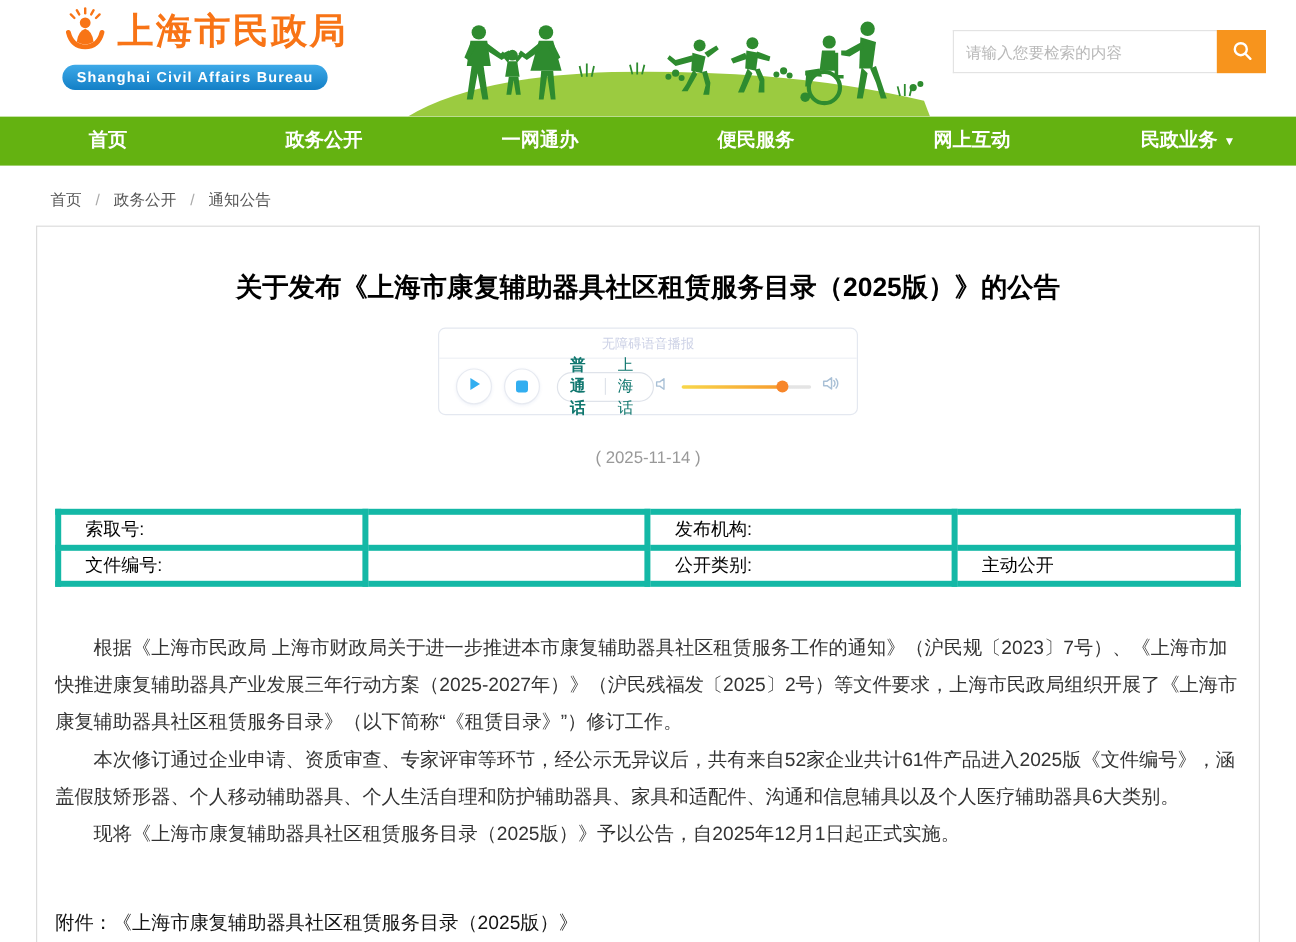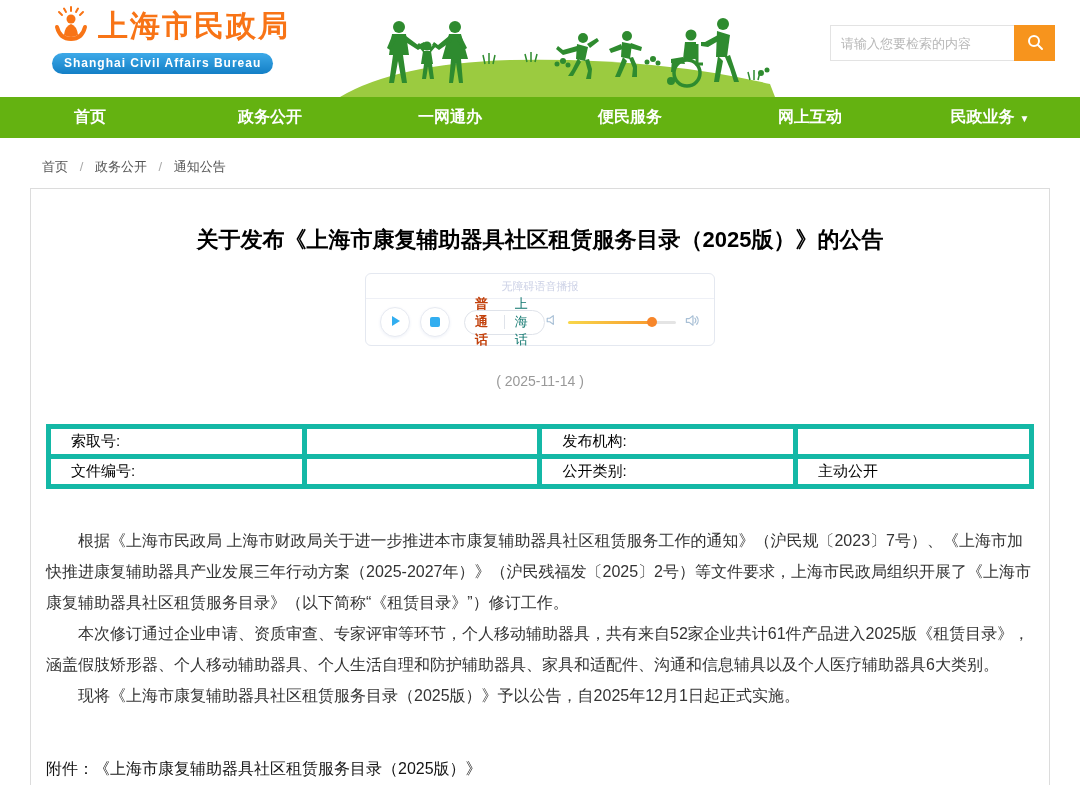--- a/index.html
+++ b/index.html
@@ -9,21 +9,21 @@
   
   .header { position:relative; height:97px; background:#fff; }
   .logo { position:absolute; left:50px; top:3px; cursor:pointer; }
   .logo-row { display:flex; align-items:center; gap:6px; }
   .logo-title { font-size:30px; font-weight:bold; color:#f87416; letter-spacing:2px; }
   .logo-sub { margin-top:4px; margin-left:2px; display:inline-block;
     background:linear-gradient(#3da9e8,#137fc6); color:#fff; font-size:12px; font-weight:bold;
     letter-spacing:1px; padding:3px 12px 4px; border-radius:12px; }
   .banner { position:absolute; left:335px; top:2px; }
   .search { position:absolute; right:25px; top:25px; display:flex; }
-  .search input { width:184px; height:36px; border:1px solid #e3e3e3; border-right:none;
+  .search input { width:220px; height:36px; border:1px solid #e3e3e3; border-right:none;
     padding:0 10px; font-size:13px; color:#333; outline:none; font-family:inherit; }
   .search input::placeholder { color:#b8b8b8; }
   .search button { width:41px; height:36px; background:#f7941d; border:none; cursor:pointer;
     display:flex; align-items:center; justify-content:center; }
 
   
   .nav { height:41px; background:#64b211; display:flex; }
   .nav-item { flex:1; color:#fff; font-size:16px; font-weight:bold; cursor:pointer;
     display:flex; align-items:center; justify-content:center; gap:5px; }
   .caret { font-size:10px; transform:translateY(1px); }
@@ -44,21 +44,21 @@
   .audio-caption { text-align:center; font-size:11px; color:#ccd1e6; padding:5px 0 4px;
     border-bottom:1px solid #eef0f6; }
   .audio-controls { display:flex; align-items:center; padding:8px 14px; }
   .btn-circle { width:30px; height:30px; border-radius:50%; border:1px solid #e7eaf1; background:#fff;
     display:flex; align-items:center; justify-content:center; cursor:pointer;
     box-shadow:0 1px 3px rgba(40,80,160,.08); margin-right:10px; flex:none; }
   .stop-square { width:10px; height:10px; background:#32aef0; border-radius:2px; }
   .lang-pill { display:flex; align-items:center; height:25px; border:1px solid #dfe3ea;
     border-radius:13px; font-size:13px; margin-left:4px; }
   .lang { padding:0 10px; cursor:pointer; }
-  .lang-mandarin { color:#c2410c; font-weight:bold; }
+  .lang-mandarin { color:#0f766e; font-weight:bold; }
   .lang-divider { width:1px; height:14px; background:#dfe3ea; }
   .lang-shanghai { color:#0f766e; }
   .volume { margin-left:auto; display:flex; align-items:center; gap:9px; }
   .vol-track { position:relative; width:108px; height:3px; border-radius:2px; cursor:pointer;
     background:linear-gradient(to right,#f8d74a 0%,#f79b2e 78%,#e4e4e4 78%); }
   .vol-dot { position:absolute; left:78%; top:50%; transform:translate(-50%,-50%);
     width:10px; height:10px; border-radius:50%; background:#f7862a; cursor:pointer; }
 
   .date { text-align:center; color:#999; font-size:14px; margin:27px 0 35px; }
 
@@ -284,21 +284,21 @@
       <td class="c1">文件编号:</td>
       <td class="c2"></td>
       <td class="c3">公开类别:</td>
       <td class="c4">主动公开</td>
     </tr>
   </tbody>
     </table>
 
   <div class="paragraphs">
     <p class="para">根据《上海市民政局 上海市财政局关于进一步推进本市康复辅助器具社区租赁服务工作的通知》（沪民规〔2023〕7号）、《上海市加快推进康复辅助器具产业发展三年行动方案（2025-2027年）》（沪民残福发〔2025〕2号）等文件要求，上海市民政局组织开展了《上海市康复辅助器具社区租赁服务目录》（以下简称“《租赁目录》”）修订工作。</p>
-    <p class="para">本次修订通过企业申请、资质审查、专家评审等环节，个人移动辅助器具，共有来自52家企业共计61件产品进入2025版《租赁目录》，涵盖假肢矫形器、个人移动辅助器具、个人生活自理和防护辅助器具、家具和适配件、沟通和信息辅具以及个人医疗辅助器具6大类别。</p>
+    <p class="para">本次修订通过企业申请、资质审查、专家评审等环节，经公示无异议后，共有来自52家企业共计61件产品进入2025版《文件编号》，涵盖假肢矫形器、个人移动辅助器具、个人生活自理和防护辅助器具、家具和适配件、沟通和信息辅具以及个人医疗辅助器具6大类别。</p>
     <p class="para">现将《上海市康复辅助器具社区租赁服务目录（2025版）》予以公告，自2025年12月1日起正式实施。</p>
   </div>
 
   <div class="attachment">
     <span>附件：</span><span class="attachment-link">《上海市康复辅助器具社区租赁服务目录（2025版）》</span>
   </div>
 
 </div>
 
 </body></html>

